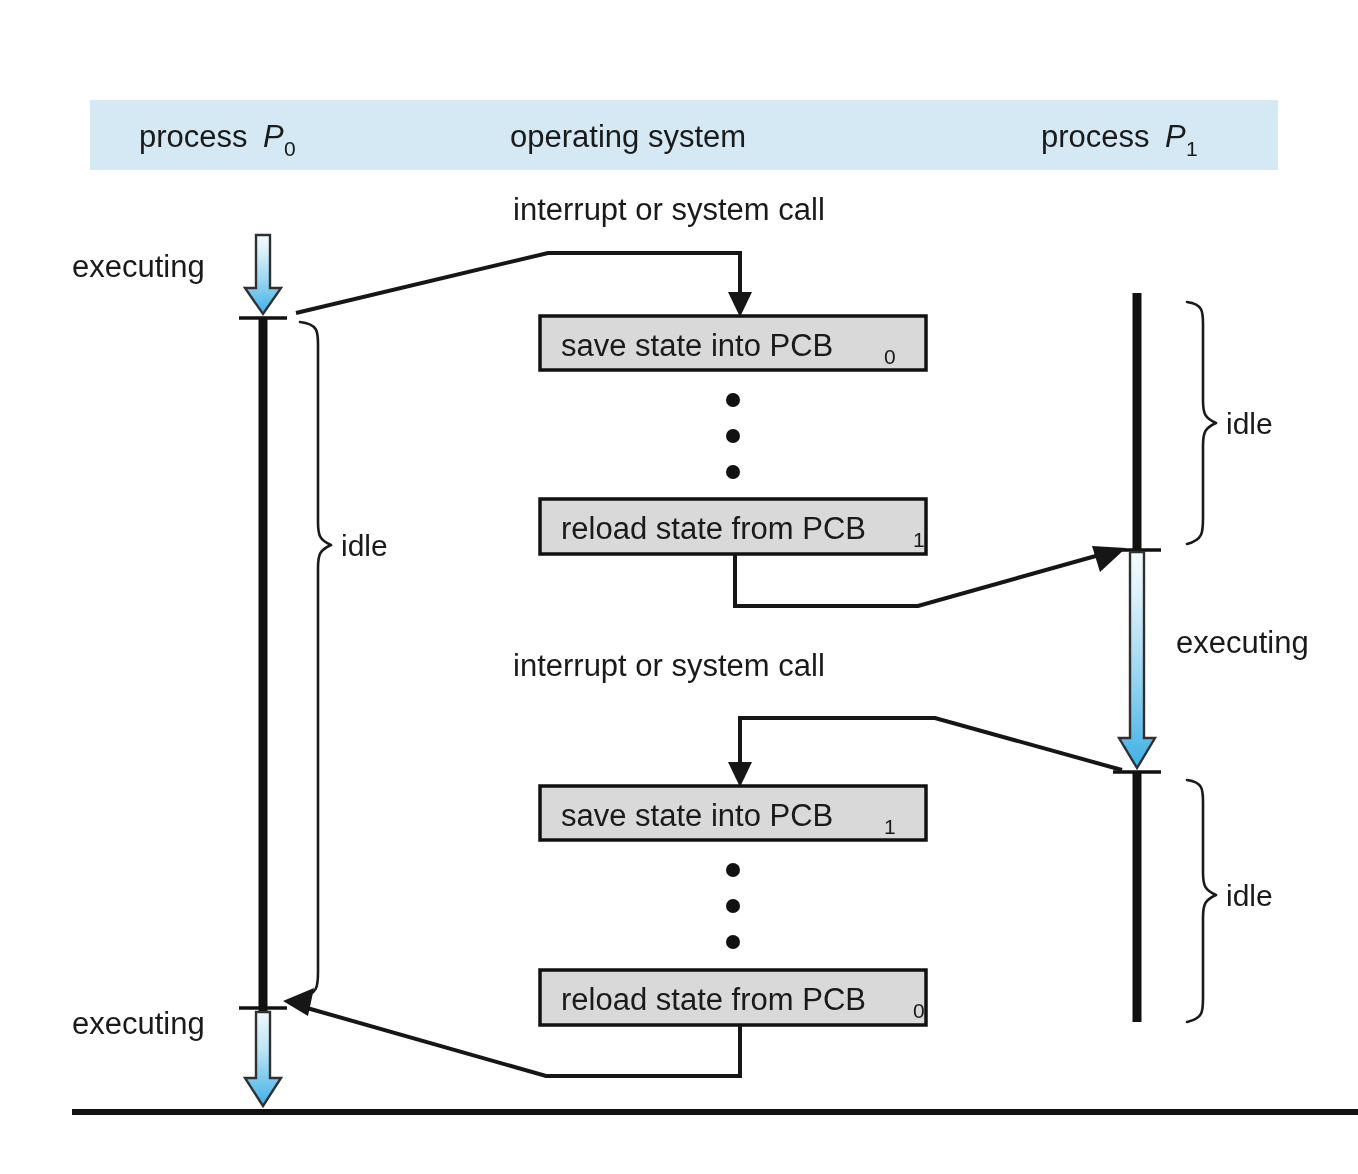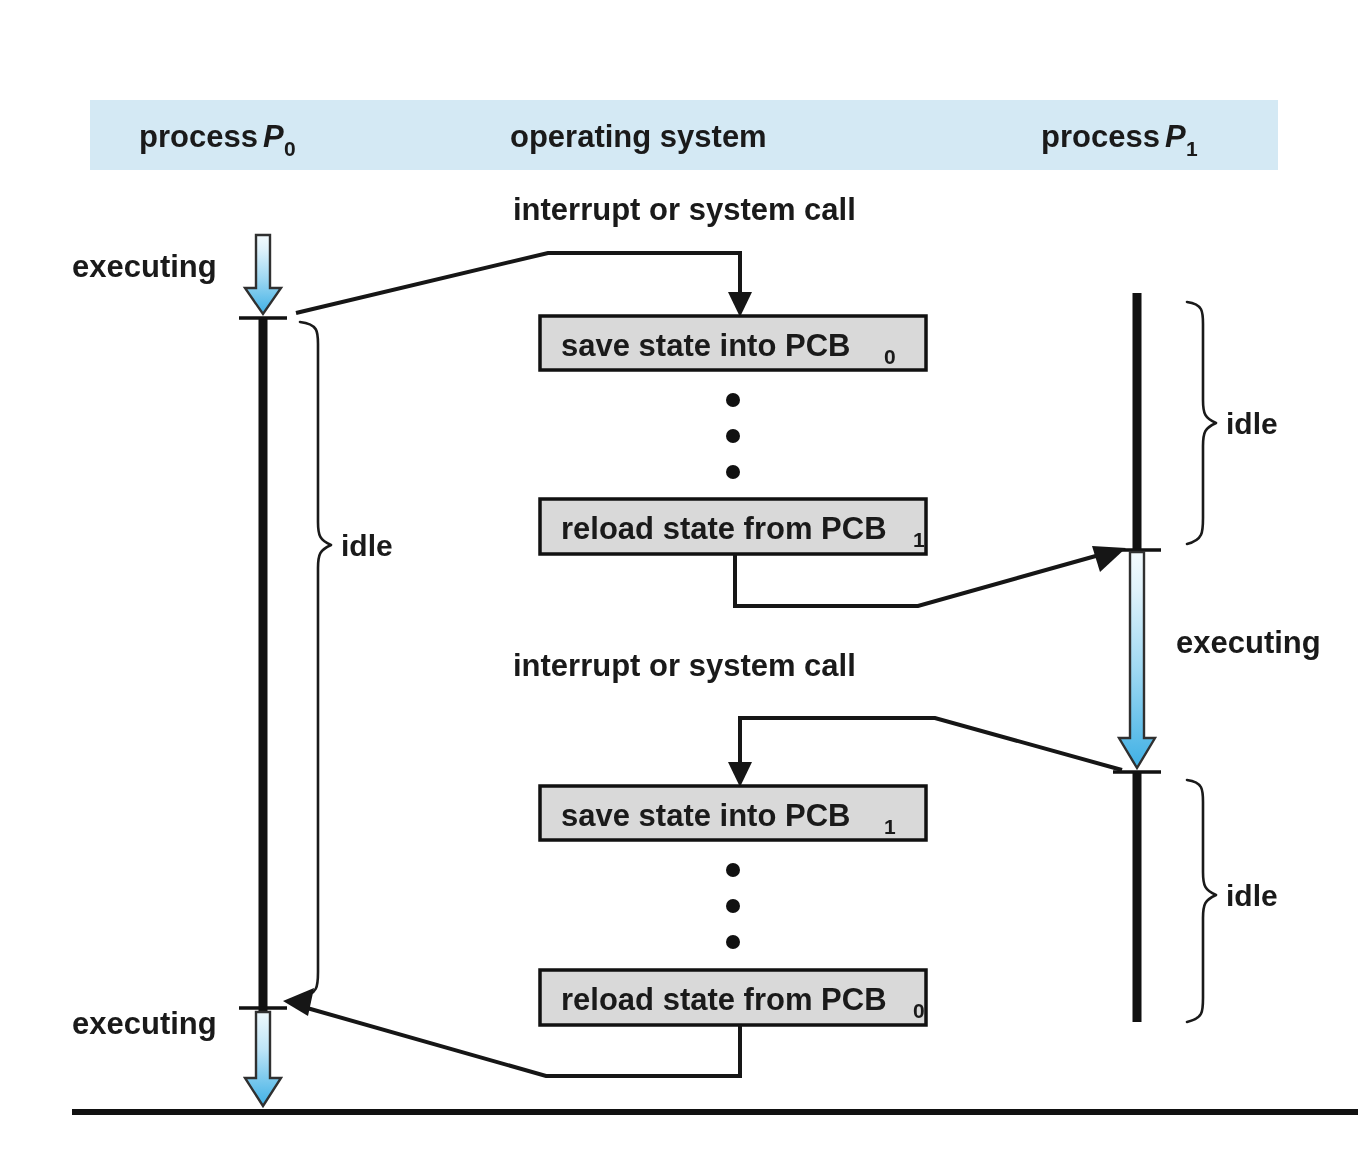--- a/index.html
+++ b/index.html
@@ -10,21 +10,20 @@
   body {
     width: 1358px;
     height: 1174px;
     font-family: "Liberation Sans", sans-serif;
     overflow: hidden;
   }
   #diagram-root {
     position: relative;
     width: 1358px;
     height: 1174px;
-    font-weight: bold;
   }
   svg.diagram {
     display: block;
     width: 1358px;
     height: 1174px;
   }
   .hdr-text {
     font-family: "Liberation Sans", sans-serif;
     font-size: 31px;
     fill: #1a1a1a;

